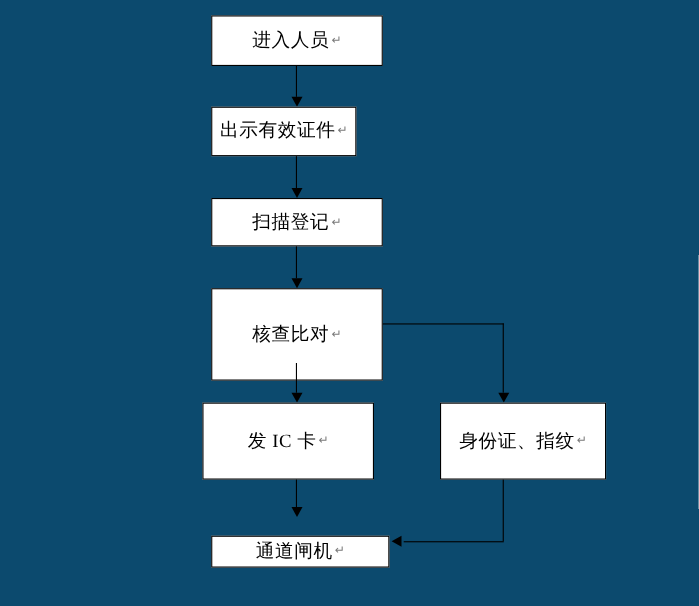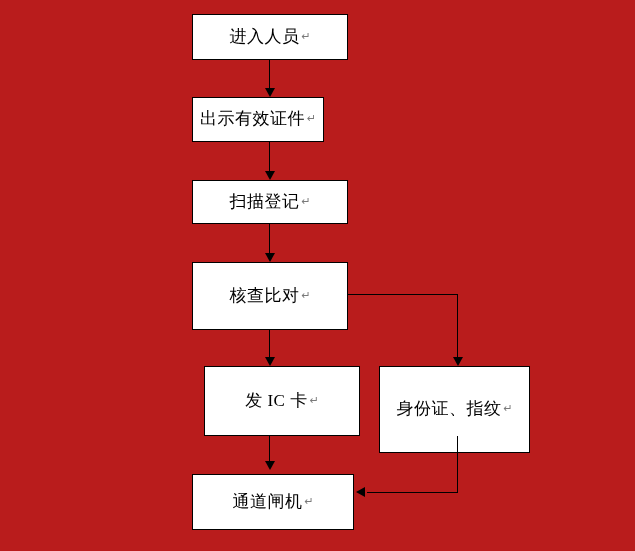--- a/index.html
+++ b/index.html
@@ -11,21 +11,21 @@
     width: 635px;
     height: 551px;
     font-family: "Liberation Serif", "DejaVu Serif", serif;
     color: #000000;
     overflow: hidden;
   }
   #flow-canvas {
     position: relative;
     width: 635px;
     height: 551px;
-    background: #b91c1c;
+    background: #0c4a6e;
   }
   .node {
     position: absolute;
     box-sizing: border-box;
     border: 1px solid #000000;
     background: #ffffff;
     display: flex;
     flex-direction: column;
     align-items: center;
     justify-content: center;
@@ -103,51 +103,51 @@
 
   <div class="node" style="left:192px; top:180px; width:156px; height:44px;">
     <div class="line">
       <span>扫描登记</span><span class="pilcrow">↵</span>
     </div>
   </div>
 
   <div class="conn-v" style="left:269px; top:224px; height:29px;"></div>
   <div class="arrow-down" style="left:265px; top:253px;"></div>
 
-  <div class="node" style="left:192px; top:262px; width:156px; height:68px;">
+  <div class="node" style="left:192px; top:262px; width:156px; height:84px;">
     <div class="line">
       <span>核查比对</span><span class="pilcrow">↵</span>
     </div>
   </div>
 
   <div class="conn-v" style="left:269px; top:330px; height:27px;"></div>
   <div class="arrow-down" style="left:265px; top:357px;"></div>
 
   <div class="conn-h" style="left:348px; top:294px; width:110px;"></div>
   <div class="conn-v" style="left:457px; top:294px; height:63px;"></div>
   <div class="arrow-down" style="left:453px; top:357px;"></div>
 
-  <div class="node" style="left:204px; top:366px; width:156px; height:70px;">
+  <div class="node" style="left:184px; top:366px; width:156px; height:70px;">
     <div class="line">
       <span>发 IC 卡</span><span class="pilcrow">↵</span>
     </div>
   </div>
 
-  <div class="node" style="left:379px; top:366px; width:151px; height:87px;">
+  <div class="node" style="left:400px; top:366px; width:151px; height:70px;">
     <div class="line">
       <span>身份证、指纹</span><span class="pilcrow">↵</span>
     </div>
   </div>
 
   <div class="conn-v" style="left:269px; top:436px; height:25px;"></div>
   <div class="arrow-down" style="left:265px; top:461px;"></div>
 
   <div class="conn-v" style="left:457px; top:436px; height:56px;"></div>
   <div class="conn-h" style="left:367px; top:492px; width:91px;"></div>
   <div class="arrow-left" style="left:356px; top:487px;"></div>
 
-  <div class="node" style="left:192px; top:474px; width:162px; height:56px;">
+  <div class="node" style="left:192px; top:487px; width:162px; height:29px;">
     <div class="line">
       <span>通道闸机</span><span class="pilcrow">↵</span>
     </div>
   </div>
 
 </div>
 
 </body></html>

